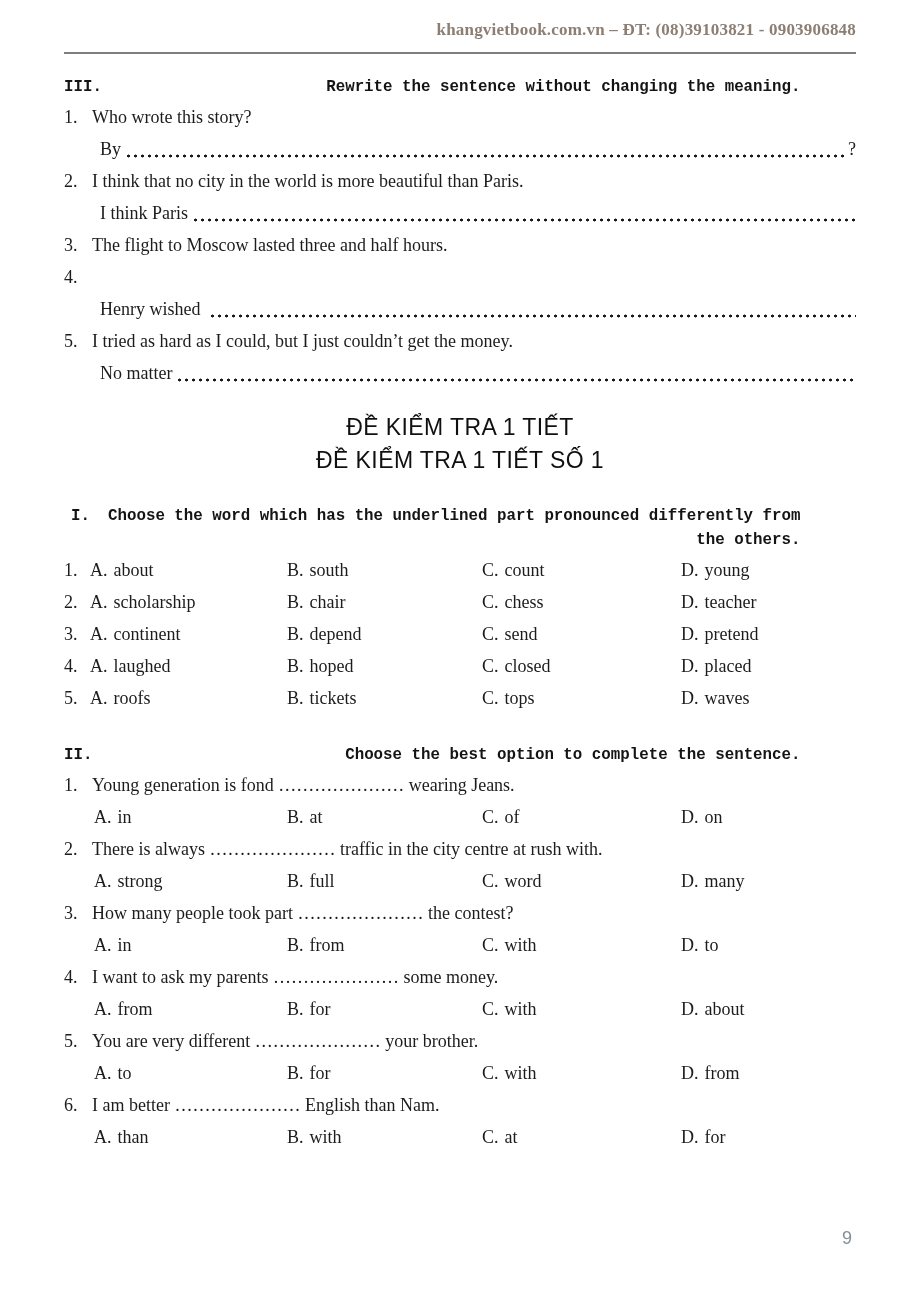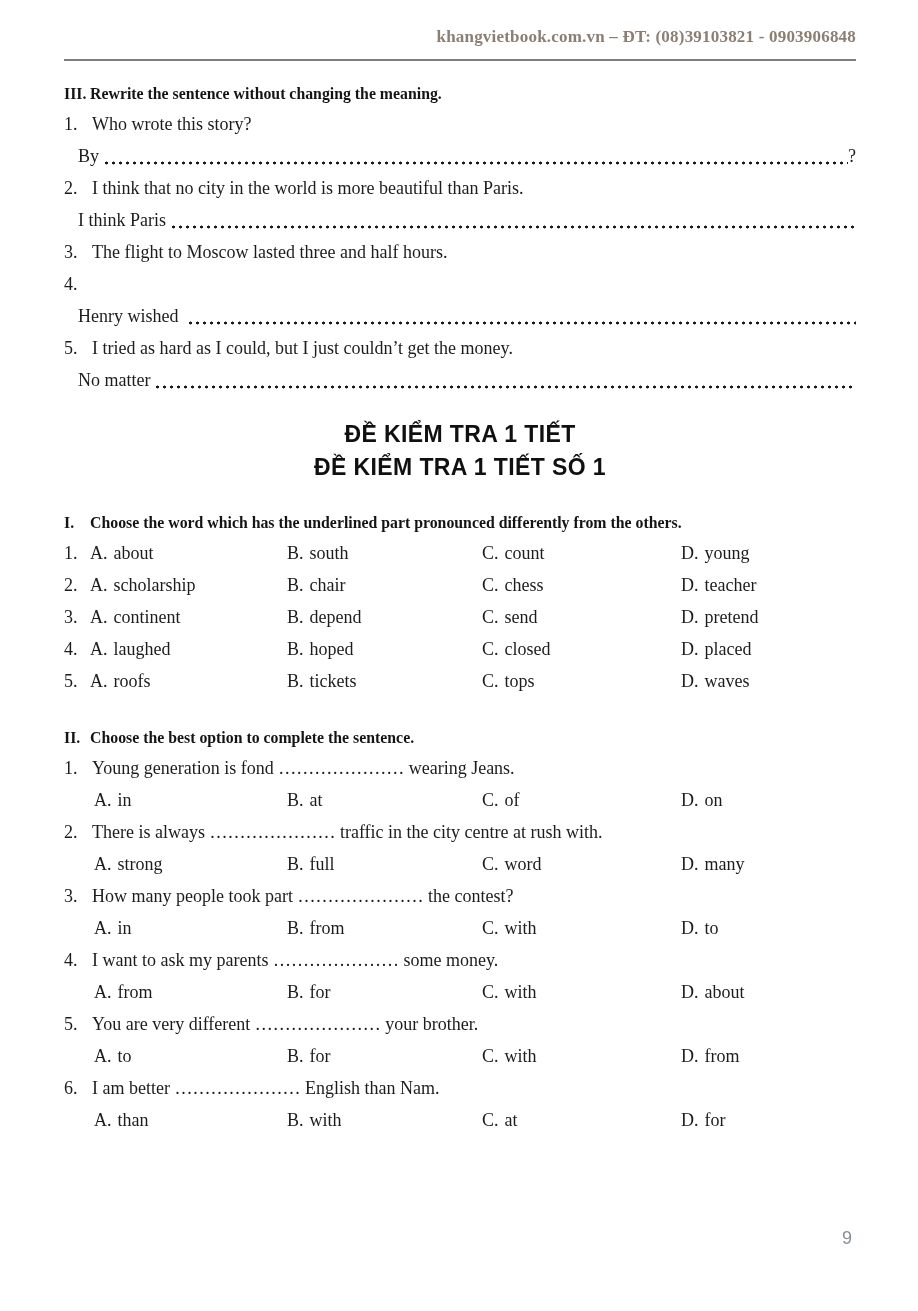--- a/index.html
+++ b/index.html
@@ -5,50 +5,50 @@
   html,body{margin:0;padding:0;}
   body{
     width:918px;height:1311px;position:relative;overflow:hidden;
     background:#ffffff;
     color:var(--c-text,#1c1c1c);
     font-family:"Liberation Serif", serif;
   }
   .page{position:absolute;inset:0;padding:0 62px 0 64px;box-sizing:border-box;}
 
   
-  .header{margin-top:27px;text-align:right;font-weight:bold;font-size:17px;line-height:20px;
+  .header{margin-top:20px;text-align:right;font-weight:bold;font-size:17px;line-height:20px;
           letter-spacing:.2px;color:var(--c-header,#8c7e72);}
   .rule{border-top:2px solid var(--c-rule,#7e7e7e);margin-top:12px;}
 
   
-  .sec-heading{font-family:Liberation Serif, serif;font-weight:bold;font-size:17px;line-height:24px;color:#141414;}
+  .sec-heading{font-family:Liberation Mono, monospace;font-weight:bold;font-size:17px;line-height:24px;color:#141414;text-align:right;}
   .shrink{transform:scaleX(.93);transform-origin:0 50%;display:flex;}
   .hnum{flex:0 0 28px;}
   .htext{flex:1;}
   .s3h{margin-top:21px;}
   .s1h{margin-top:27px;}
   .s2h{margin-top:29px;}
 
   
   .line{line-height:32px;font-size:18px;}
   .num{flex:0 0 28px;}
 
   
   #s3-items{margin-top:2px;}
   .s3q{display:flex;}
-  .answer{display:flex;margin-left:14px;text-align:right;}
+  .answer{display:flex;margin-left:36px;text-align:right;}
   .apre,.asuf{white-space:pre;}
   .leader{flex:1;margin-left:2px;
     background-image:radial-gradient(circle,#1a1a1a 1.3px,transparent 1.7px);
     background-size:7px 4px;background-repeat:repeat-x;
     background-position:left 2px bottom 7px;}
 
   
   .title-block{margin-top:22px;text-align:center;font-family:"Liberation Sans", sans-serif;
-    font-weight:bold;font-size:23px;line-height:33px;letter-spacing:.4px;color:var(--c-title,#101010);}
+    font-weight:normal;font-size:23px;line-height:33px;letter-spacing:.4px;color:var(--c-title,#101010);}
 
   
   #s1-rows{margin-top:2px;}
   .s1row{display:flex;}
   .s1num{flex:0 0 26px;}
   .opt{display:flex;}
   .c1{flex:0 0 197px;}.c2{flex:0 0 195px;}.c3{flex:0 0 199px;}.c4{flex:1;}
   .olabel{margin-right:6px;}
   .up{text-underline-offset:3px;text-decoration-thickness:1.3px;}
 

